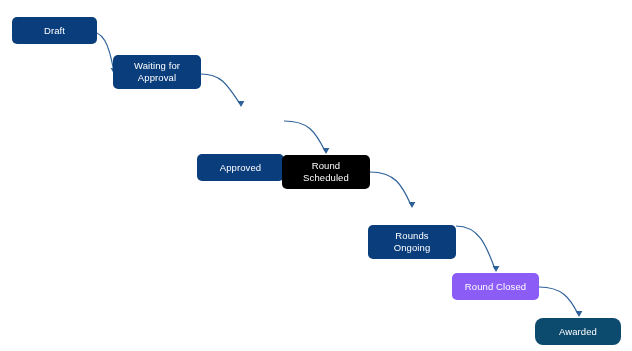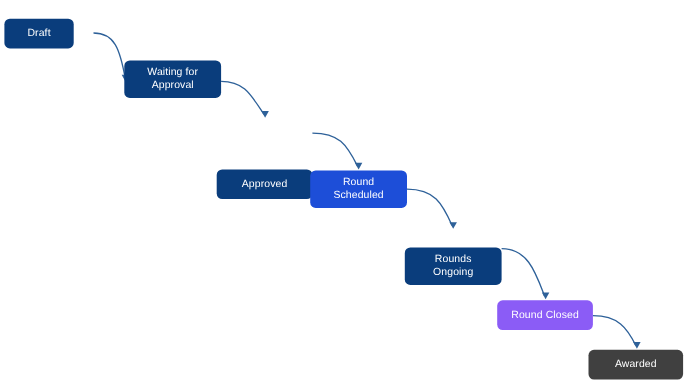--- a/index.html
+++ b/index.html
@@ -69,25 +69,25 @@
         <path d="M 456,226 C 480,226 487,248 495,269" fill="none" stroke="#2E6199" stroke-width="1.2"></path>
         <polygon points="492.6,266 499.4,266 496,272" fill="#2E6199"></polygon>
       </g>
       <g>
         <path d="M 539,287 C 562,287 570,298 578,314" fill="none" stroke="#2E6199" stroke-width="1.2"></path>
         <polygon points="575.6,311 582.4,311 579,317" fill="#2E6199"></polygon>
       </g>
     </svg>
 
   <div id="nodes-layer">
-      <div class="node" style="left: 4px; top: 17px; width: 63px; height: 27px; background: rgb(10, 61, 124); color: rgb(255, 255, 255);">Draft</div>
+      <div class="node" style="left: 12px; top: 17px; width: 85px; height: 27px; background: rgb(10, 61, 124); color: rgb(255, 255, 255);">Draft</div>
       <div class="node" style="left: 113px; top: 55px; width: 88px; height: 34px; background: rgb(10, 61, 124); color: rgb(255, 255, 255);">Waiting for
 Approval</div>
       <div class="node" style="left: 197px; top: 108px; width: 87px; height: 27px; background: rgb(10, 61, 124); color: rgb(255, 255, 255); margin-top: 46px;">Approved</div>
-      <div class="node" style="left: 282px; top: 155px; width: 88px; height: 34px; background: #1d4ed8; color: rgb(255, 255, 255);">Round
+      <div class="node" style="left: 282px; top: 155px; width: 88px; height: 34px; background: #000000; color: rgb(255, 255, 255);">Round
 Scheduled</div>
       <div class="node" style="left: 368px; top: 209px; width: 88px; height: 34px; background: rgb(10, 61, 124); color: rgb(255, 255, 255); margin-top: 16px;">Rounds
 Ongoing</div>
       <div class="node" style="left: 452px; top: 273px; width: 87px; height: 27px; background: #8b5cf6; color: rgb(255, 255, 255);">Round Closed</div>
-      <div class="node" style="left: 535px; top: 318px; width: 86px; height: 27px; background: #404040; color: rgb(255, 255, 255);">Awarded</div>
+      <div class="node" style="left: 535px; top: 318px; width: 86px; height: 27px; background: #0c4a6e; color: rgb(255, 255, 255); border-radius: 8px;">Awarded</div>
     </div>
 
 </div>
 
 </body></html>

